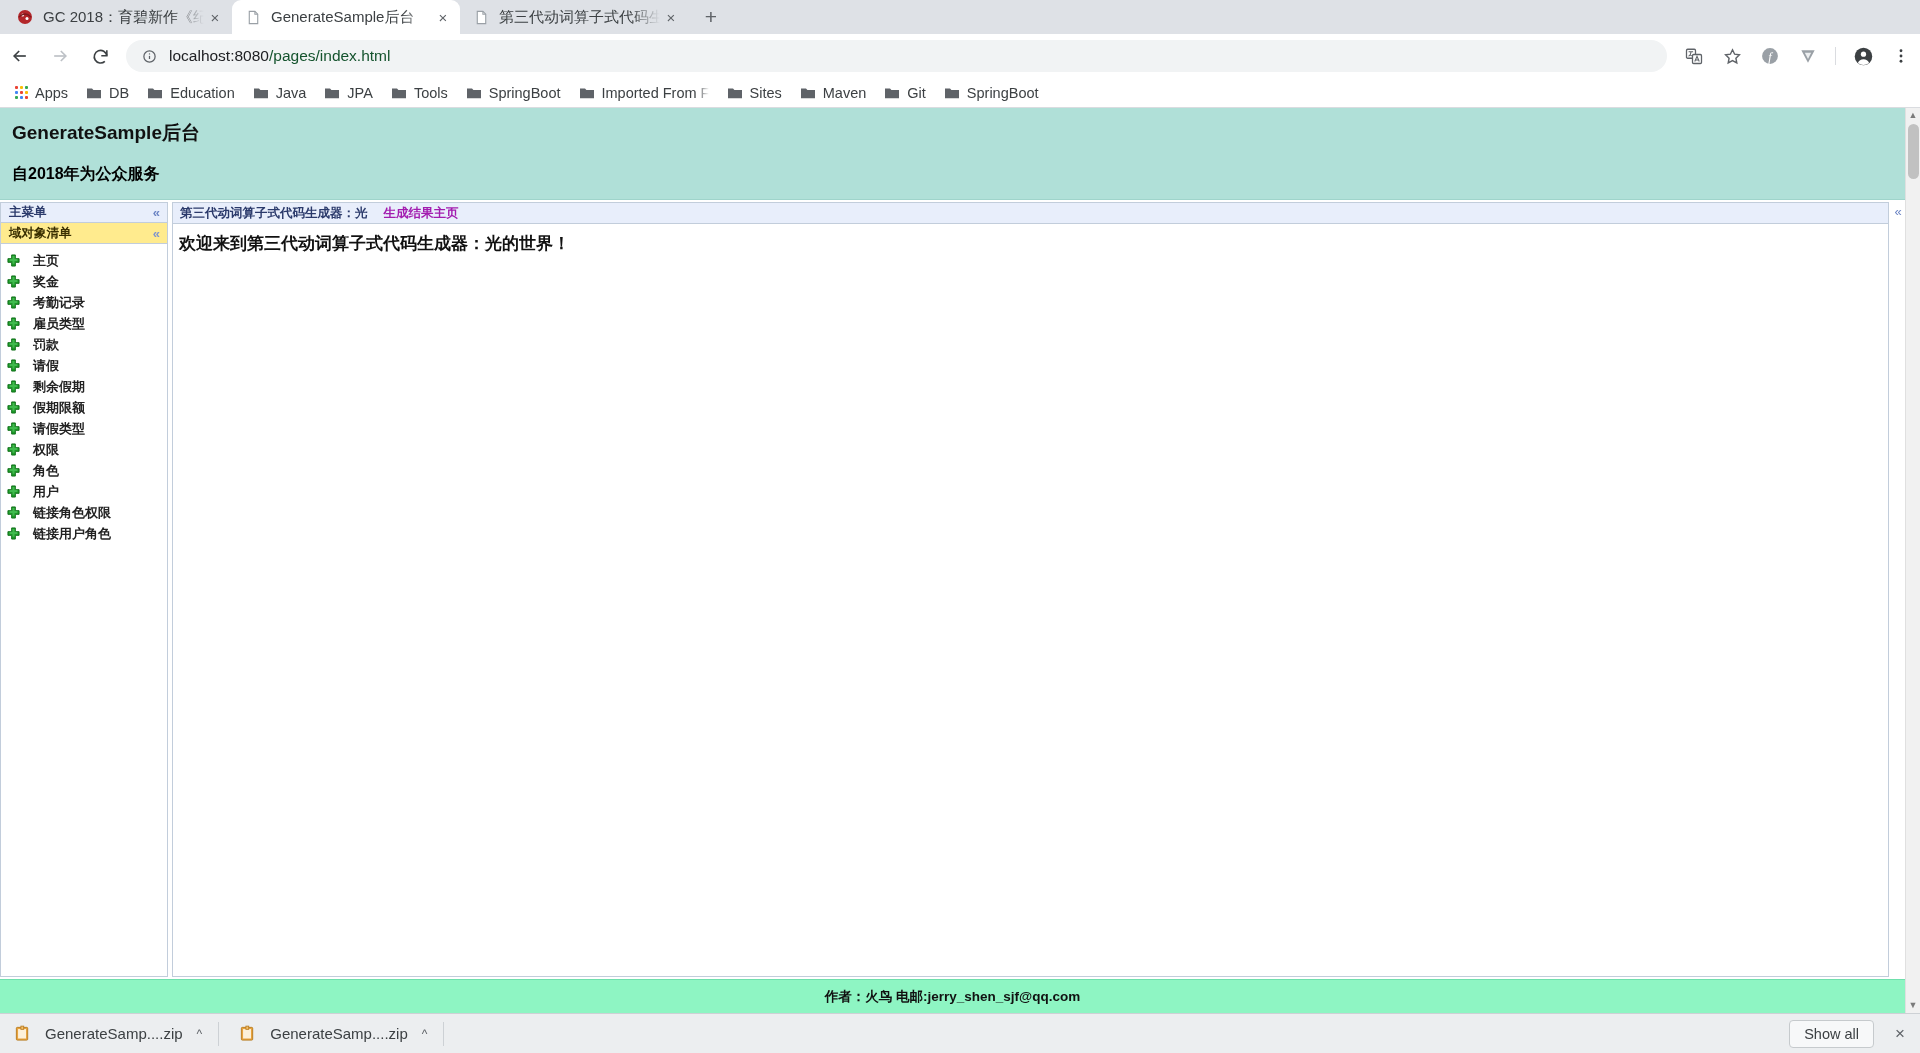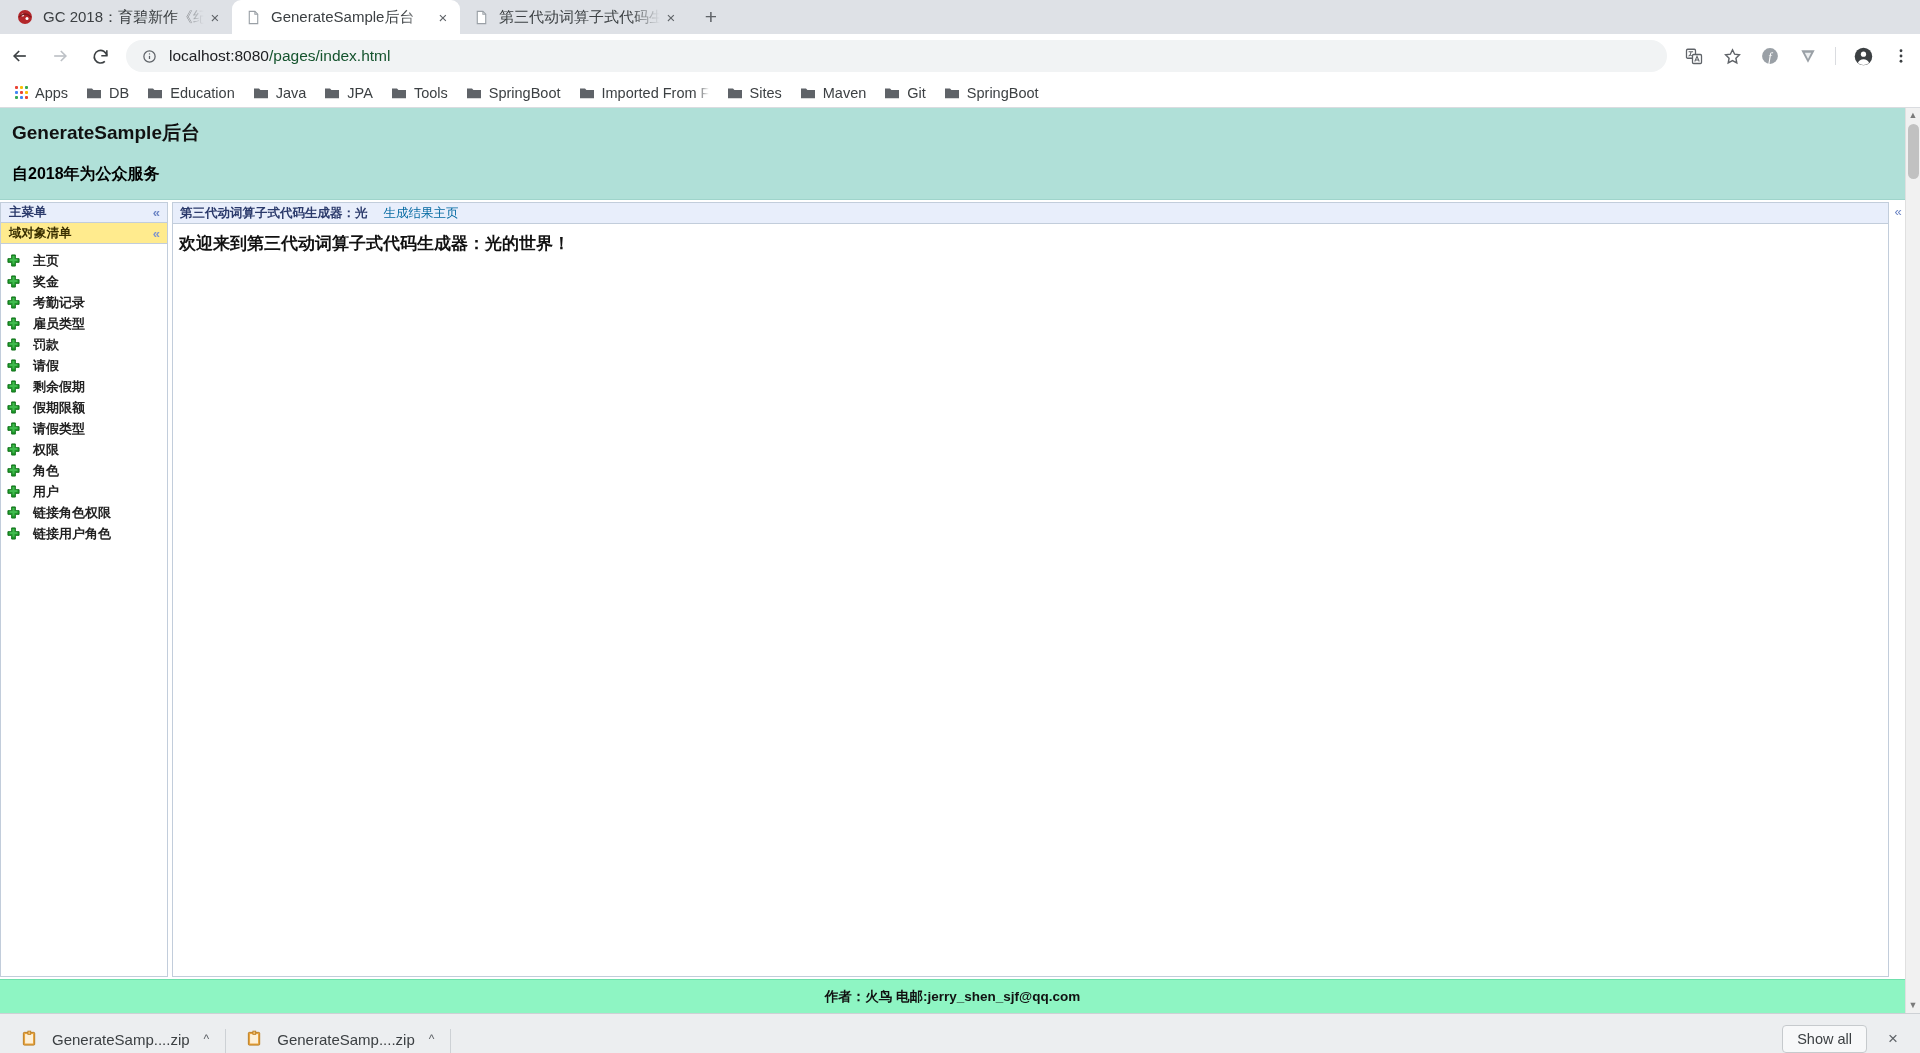--- a/index.html
+++ b/index.html
@@ -215,21 +215,21 @@
     background: #e8eefb;
     border-bottom: 1px solid #c2cddb;
     display:flex; align-items:center;
     padding-left: 7px;
     gap: 16px;
   }
   .ctab {
     font-size: 12.5px; font-weight: bold; color:#2b3a6b;
     white-space:nowrap;
   }
-  .ctab.plain { font-weight: normal; color:#0369a1; }
+  .ctab.plain { font-weight: bold; color:#a21caf; }
   .content-inner { flex: 1 1 auto; padding: 8px 6px; min-height:0; }
   .welcome {
     margin: 0;
     font-size: 17px; font-weight: bold; color:#111;
   }
 
   
   .right-rail {
     width: 14px; flex: 0 0 14px;
     display:flex; justify-content:center;
@@ -260,22 +260,22 @@
   .ps-thumb {
     position:absolute; top: 16px; left:2px; width:11px; height:55px;
     background:#c1c1c1; border-radius:6px;
   }
 
   
   .shelf {
     height: 40px; flex: 0 0 40px;
     background: #eceef0;
     border-top: 1px solid #cdd1d5;
-    display:flex; align-items:flex-end;
-    padding: 0 11px;
+    display:flex; align-items:center;
+    padding: 0 4px;
   }
   .dl-item {
     display:flex; align-items:center;
     height: 28px; padding: 0 6px 0 10px;
     font-size: 15px; color:#3c4043;
     margin-right: 6px;
   }
   .dl-ico { width:18px;height:18px;margin-right:13px;flex:0 0 18px; }
   .dl-caret { margin-left: 14px; color:#5f6368; font-size: 12px; }
   .dl-sep { width:1px; height:24px; background:#cdd1d5; margin: 0 10px 0 4px; }

